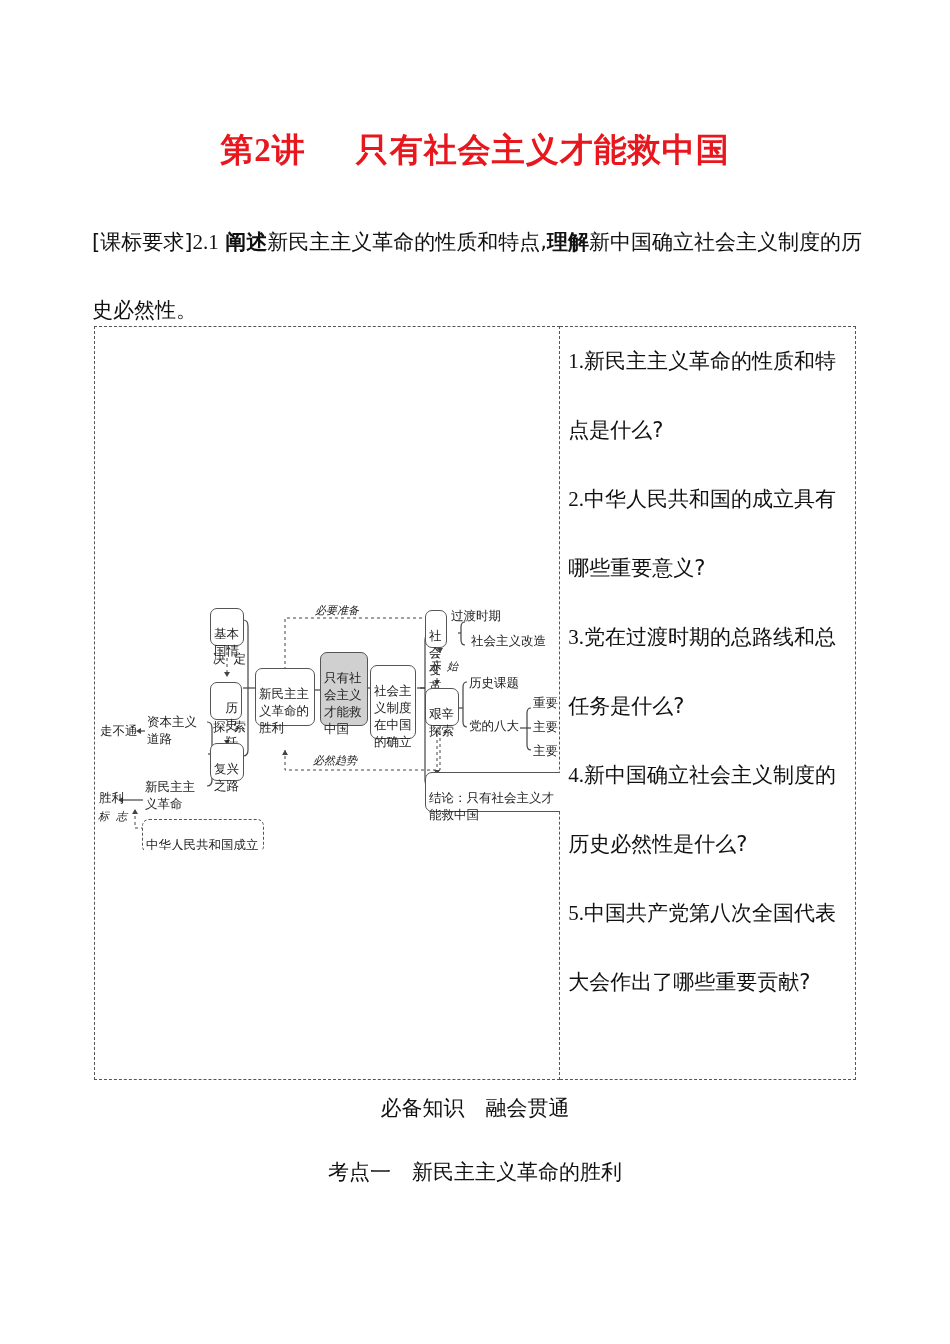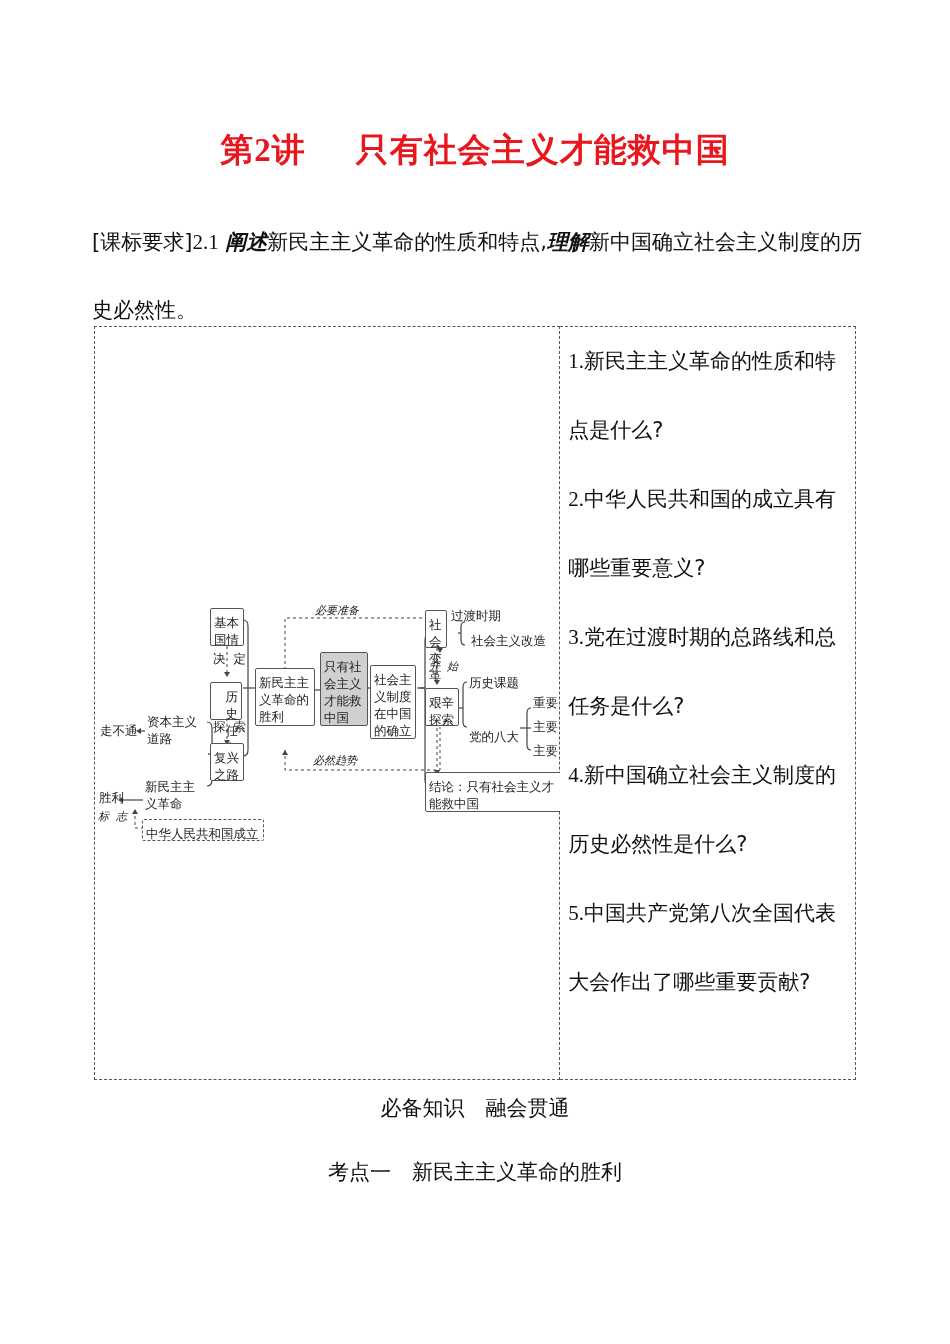--- a/index.html
+++ b/index.html
@@ -1,30 +1,30 @@
 <!DOCTYPE html>
 <html><head>
 <meta charset="utf-8">
 <style>
   html,body{margin:0;padding:0;background:#fff;}
   body{width:950px;height:1344px;position:relative;overflow:hidden;font-family:"DejaVu Sans","Liberation Sans",sans-serif;color:#111;}
   .title{position:absolute;left:0;width:950px;top:128px;text-align:center;color:#e8171d;font-weight:bold;font-size:33px;letter-spacing:1px;font-family:"DejaVu Sans",sans-serif;}
   .title .num{font-family:"Liberation Serif",serif;font-weight:bold;}
   .req{position:absolute;left:92px;top:208px;width:780px;font-size:21px;line-height:68px;}
   .req .serif{font-family:"Liberation Serif",serif;}
-  .req b{font-weight:bold;font-style:italic;}
+  .req b{font-weight:bold;}
   table.main{position:absolute;left:94px;top:326px;width:762px;height:754px;border-collapse:collapse;}
   table.main td{border:1.5px dashed #555;padding:0;vertical-align:top;}
   .hd{height:60px;text-align:center;vertical-align:middle!important;font-size:21px;}
   .col1{width:465px;}
   .col2{width:295px;}
   .q{font-size:21px;line-height:69px;padding:0 0 0 8px;}
   .q .serif{font-family:"Liberation Serif",serif;}
   .diagram{position:absolute;left:95px;top:600px;width:465px;height:250px;overflow:hidden;font-family:"DejaVu Serif","Liberation Serif",serif;font-size:12.5px;color:#222;}
-  .box{position:absolute;border:1.3px solid #555;border-radius:2px;background:#fff;line-height:17px;padding:5px 3px;box-sizing:border-box;}
+  .box{position:absolute;border:1.3px solid #555;border-radius:7px;background:#fff;line-height:17px;padding:16px 3px;box-sizing:border-box;}
   .box.grey{background:#d0d0d0;}
   .box.dash{border-style:dashed;}
   .txt{position:absolute;line-height:17px;white-space:nowrap;}
   .small{font-size:11px;font-style:italic;}
   svg.lines{position:absolute;left:0;top:0;}
   .sec{position:absolute;left:0;width:950px;text-align:center;font-size:21px;}
 </style>
 </head>
 <body>
 
@@ -165,21 +165,21 @@
       <div>变革</div>
     </div>
   <div class="txt" style="left:356px;top:8px;font-family:Liberation Serif, serif;">过渡时期</div>
   <div class="txt" style="left:376px;top:32px;">社会主义改造</div>
   <div class="txt small" style="left:334px;top:58px;"><span>开</span>&nbsp;&nbsp;<span>始</span></div>
   <div class="box" style="left:330px;top:88px;width:34px;height:38px;">
       <div>艰辛</div>
       <div>探索</div>
     </div>
   <div class="txt" style="left:374px;top:74px;">历史课题</div>
-  <div class="txt" style="left:374px;top:128px;">党的八大</div>
+  <div class="txt" style="left:374px;top:117px;">党的八大</div>
   <div class="txt" style="left:438px;top:94px;">重要</div>
   <div class="txt" style="left:438px;top:118px;">主要</div>
   <div class="txt" style="left:438px;top:142px;">主要</div>
   <div class="box" style="left:330px;top:172px;width:150px;height:40px;">
       <div>结论：只有社会主义才</div>
       <div>能救中国</div>
     </div>
 </div>
 
 <div class="sec" style="top:1094px;">必备知识　融会贯通</div>

